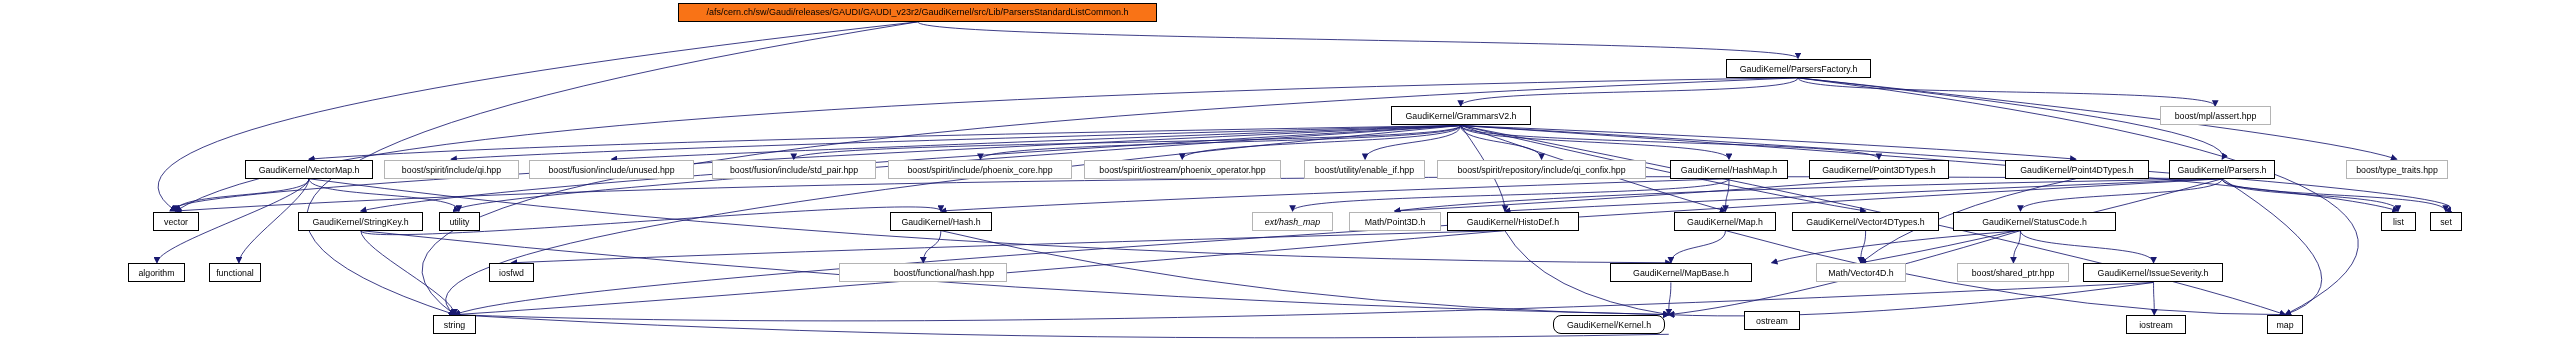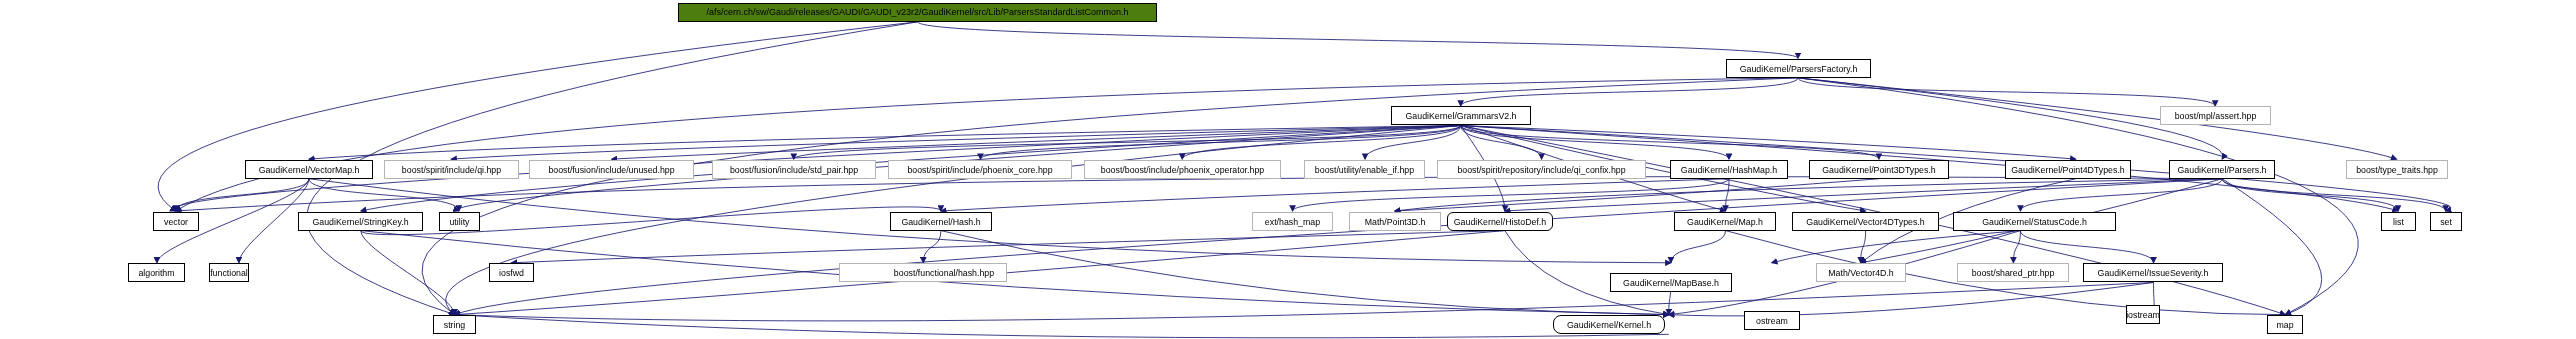--- a/index.html
+++ b/index.html
@@ -19,21 +19,21 @@
     display:flex;align-items:center;justify-content:center;
     background:#ffffff;
     color:#000000;
     font-size:8.8px;
     white-space:nowrap;
     cursor:pointer;
   }
   .node.norm{border:0.7px solid #000000;}
   .node.emph{border:1.4px solid #000000;}
   .node.ext{border:0.7px solid #b4b4b4;}
-  .node.main{border:1.4px solid #000000;background:#4d7c0f;cursor:default;font-size:9px;}
+  .node.main{border:1.4px solid #000000;background:#f97316;cursor:default;font-size:9px;}
 </style>
 </head>
 <body>
 
 <div id="canvas">
   <svg id="edges" width="2576" height="340" viewBox="0 0 3677 485">
     <defs>
       <marker id="arrow" viewBox="0 0 10 10" refX="8.5" refY="5" markerWidth="8" markerHeight="8" orient="auto-start-reverse">
         <path d="M0,0 L10,5 L0,10 z" fill="#191970"></path>
       </marker>
@@ -114,48 +114,48 @@
   <div id="nodes">
       <div class="node main" style="left: 678px; top: 2.8px; width: 479px;">/afs/cern.ch/sw/Gaudi/releases/GAUDI/GAUDI_v23r2/GaudiKernel/src/Lib/ParsersStandardListCommon.h</div>
       <div class="node norm" style="left: 1726px; top: 59px; width: 145px;">GaudiKernel/ParsersFactory.h</div>
       <div class="node norm" style="left: 1391px; top: 106px; width: 140px;">GaudiKernel/GrammarsV2.h</div>
       <div class="node ext" style="left: 2160px; top: 106px; width: 111px;">boost/mpl/assert.hpp</div>
       <div class="node emph" style="left: 245px; top: 160px; width: 128px;">GaudiKernel/VectorMap.h</div>
       <div class="node ext" style="left: 384px; top: 160px; width: 135px;">boost/spirit/include/qi.hpp</div>
       <div class="node ext" style="left: 529px; top: 160px; width: 165px;">boost/fusion/include/unused.hpp</div>
       <div class="node ext" style="left: 712px; top: 160px; width: 164px;">boost/fusion/include/std_pair.hpp</div>
       <div class="node ext" style="left: 888px; top: 160px; width: 184px;">boost/spirit/include/phoenix_core.hpp</div>
-      <div class="node ext" style="left: 1084px; top: 160px; width: 197px;">boost/boost/include/phoenix_operator.hpp</div>
+      <div class="node ext" style="left: 1084px; top: 160px; width: 197px;">boost/spirit/iostream/phoenix_operator.hpp</div>
       <div class="node ext" style="left: 1304px; top: 160px; width: 121px;">boost/utility/enable_if.hpp</div>
       <div class="node ext" style="left: 1437px; top: 160px; width: 209px;">boost/spirit/repository/include/qi_confix.hpp</div>
       <div class="node emph" style="left: 1670px; top: 160px; width: 118px;">GaudiKernel/HashMap.h</div>
       <div class="node emph" style="left: 1809px; top: 160px; width: 140px;">GaudiKernel/Point3DTypes.h</div>
-      <div class="node emph" style="left: 2005px; top: 160px; width: 126px;">GaudiKernel/Point4DTypes.h</div>
+      <div class="node emph" style="left: 2005px; top: 160px; width: 144px;">GaudiKernel/Point4DTypes.h</div>
       <div class="node emph" style="left: 2169px; top: 160px; width: 106px;">GaudiKernel/Parsers.h</div>
       <div class="node ext" style="left: 2346px; top: 160px; width: 102px;">boost/type_traits.hpp</div>
       <div class="node emph" style="left: 153px; top: 212px; width: 46px;">vector</div>
       <div class="node norm" style="left: 298px; top: 212px; width: 125px;">GaudiKernel/StringKey.h</div>
       <div class="node norm" style="left: 439px; top: 212px; width: 41px;">utility</div>
       <div class="node norm" style="left: 890px; top: 212px; width: 102px;">GaudiKernel/Hash.h</div>
-      <div class="node ext" style="left: 1252px; top: 212px; width: 81px;">ext/hash_map</div>
+      <div class="node ext" style="left: 1252px; top: 212px; width: 81px; font-style: italic;">ext/hash_map</div>
       <div class="node ext" style="left: 1349px; top: 212px; width: 92px;">Math/Point3D.h</div>
-      <div class="node emph" style="left: 1447px; top: 212px; width: 106px; border-radius: 6px;">GaudiKernel/HistoDef.h</div>
+      <div class="node emph" style="left: 1447px; top: 212px; width: 132px;">GaudiKernel/HistoDef.h</div>
       <div class="node emph" style="left: 1674px; top: 212px; width: 102px;">GaudiKernel/Map.h</div>
       <div class="node emph" style="left: 1792px; top: 212px; width: 147px;">GaudiKernel/Vector4DTypes.h</div>
       <div class="node emph" style="left: 1953px; top: 212px; width: 163px;">GaudiKernel/StatusCode.h</div>
       <div class="node norm" style="left: 2381px; top: 212px; width: 35px;">list</div>
       <div class="node norm" style="left: 2430px; top: 212px; width: 32px; text-align: right;">set</div>
       <div class="node norm" style="left: 128px; top: 263px; width: 57px;">algorithm</div>
-      <div class="node norm" style="left: 209px; top: 263px; width: 40px;">functional</div>
+      <div class="node norm" style="left: 209px; top: 263px; width: 52px;">functional</div>
       <div class="node norm" style="left: 489px; top: 263px; width: 45px;">iosfwd</div>
       <div class="node ext" style="left: 839px; top: 263px; width: 168px; padding-left: 42px;">boost/functional/hash.hpp</div>
-      <div class="node emph" style="left: 1610px; top: 273px; width: 122px; text-align: center;">GaudiKernel/MapBase.h</div>
+      <div class="node emph" style="left: 1610px; top: 263px; width: 142px; text-align: center;">GaudiKernel/MapBase.h</div>
       <div class="node emph" style="left: 1744px; top: 263px; width: 56px; margin-top: 48px;">ostream</div>
       <div class="node ext" style="left: 1816px; top: 263px; width: 90px;">Math/Vector4D.h</div>
       <div class="node ext" style="left: 1957px; top: 263px; width: 112px;">boost/shared_ptr.hpp</div>
       <div class="node emph" style="left: 2083px; top: 263px; width: 140px;">GaudiKernel/IssueSeverity.h</div>
       <div class="node emph" style="left: 433px; top: 315px; width: 43px;">string</div>
       <div class="node emph" style="left: 1553px; top: 315px; width: 112px; border-radius: 8px;">GaudiKernel/Kernel.h</div>
-      <div class="node emph" style="left: 2126px; top: 305px; width: 34px;">iostream</div>
+      <div class="node emph" style="left: 2126px; top: 315px; width: 60px;">iostream</div>
       <div class="node emph" style="left: 2267px; top: 315px; width: 36px;">map</div>
     </div>
 </div>
 
 
 </body></html>

